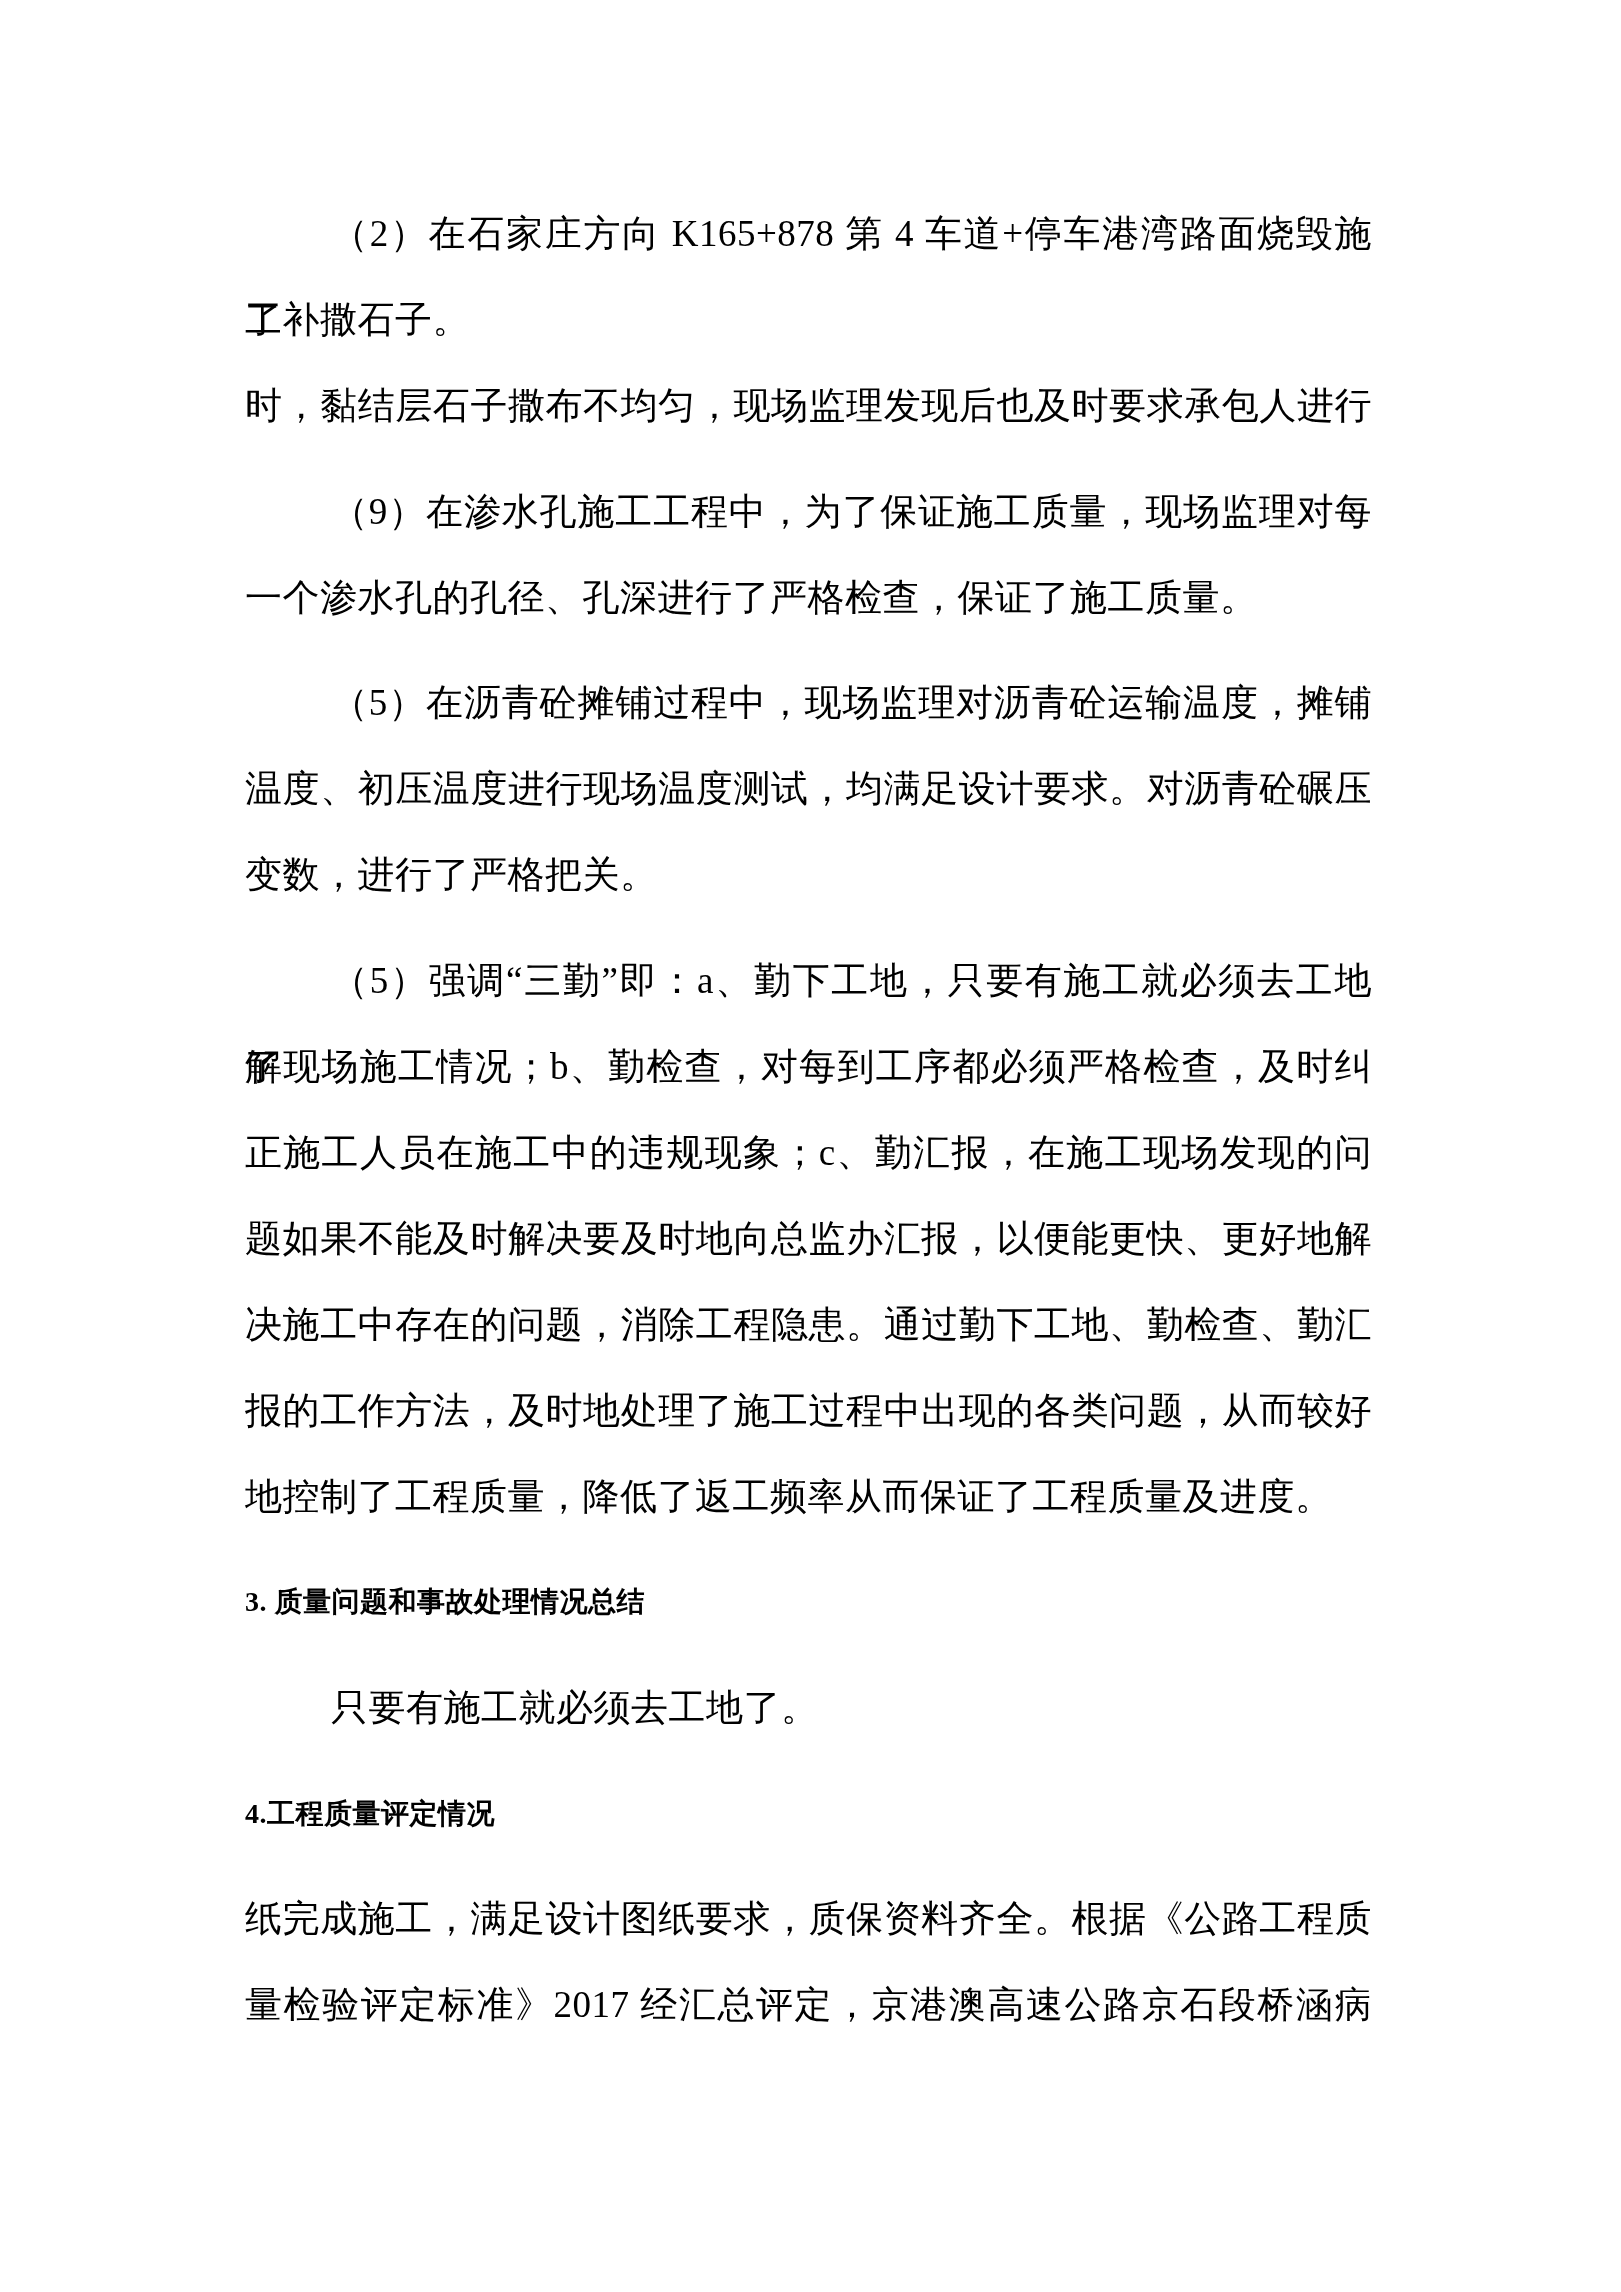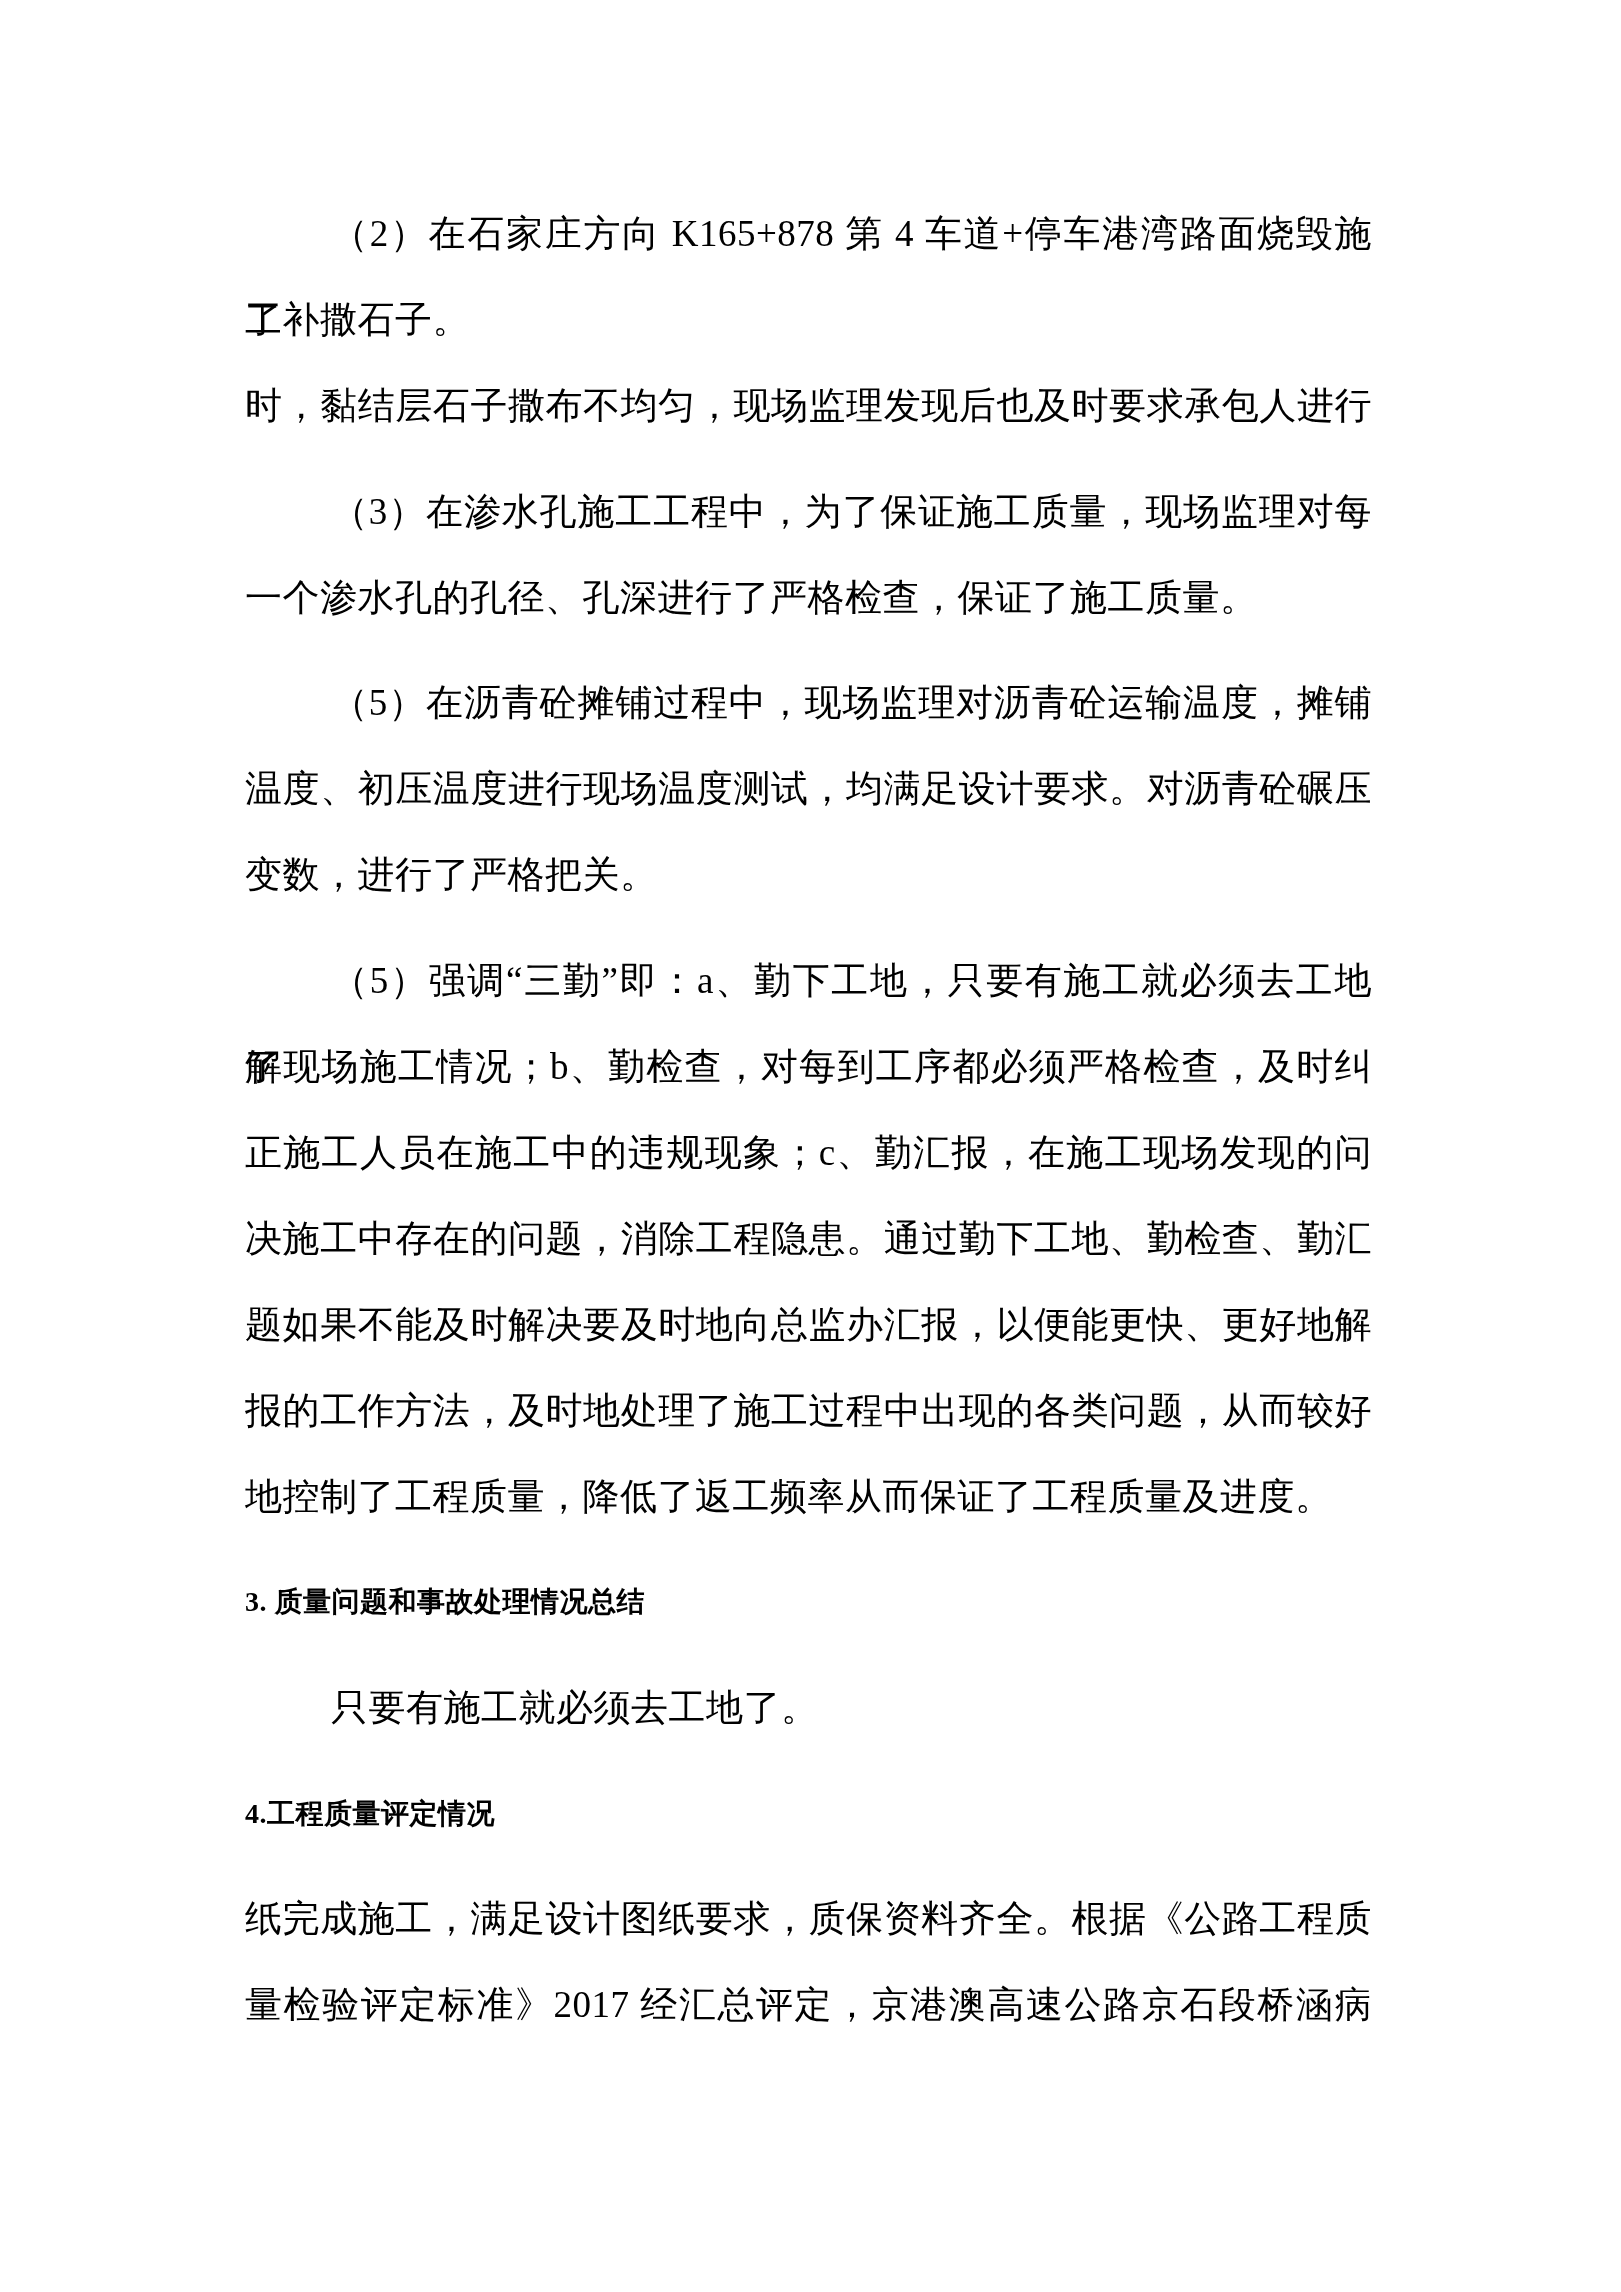--- a/index.html
+++ b/index.html
@@ -50,34 +50,34 @@
 <body>
 
 <div class="page" style="background: rgb(255, 255, 255);">
   <div class="content" style="color: rgb(0, 0, 0);">
       <div class="block body">
         <div class="line justify indent">（2）在石家庄方向 K165+878 第 4 车道+停车港湾路面烧毁施工</div>
         <div class="line">了补撒石子。</div>
         <div class="line justify">时，黏结层石子撒布不均匀，现场监理发现后也及时要求承包人进行</div>
       </div>
       <div class="block body">
-        <div class="line justify indent">（3）在渗水孔施工工程中，为了保证施工质量，现场监理对每</div>
+        <div class="line justify indent">（9）在渗水孔施工工程中，为了保证施工质量，现场监理对每</div>
         <div class="line">一个渗水孔的孔径、孔深进行了严格检查，保证了施工质量。</div>
       </div>
       <div class="block body">
         <div class="line justify indent">（5）在沥青砼摊铺过程中，现场监理对沥青砼运输温度，摊铺</div>
         <div class="line justify">温度、初压温度进行现场温度测试，均满足设计要求。对沥青砼碾压</div>
         <div class="line">变数，进行了严格把关。</div>
       </div>
       <div class="block body">
         <div class="line justify indent">（5）强调“三勤”即：a、勤下工地，只要有施工就必须去工地了</div>
         <div class="line justify">解现场施工情况；b、勤检查，对每到工序都必须严格检查，及时纠</div>
         <div class="line justify">正施工人员在施工中的违规现象；c、勤汇报，在施工现场发现的问</div>
+        <div class="line justify">题如果不能及时解决要及时地向总监办汇报，以便能更快、更好地解</div>
         <div class="line justify">决施工中存在的问题，消除工程隐患。通过勤下工地、勤检查、勤汇</div>
-        <div class="line justify">题如果不能及时解决要及时地向总监办汇报，以便能更快、更好地解</div>
         <div class="line justify">报的工作方法，及时地处理了施工过程中出现的各类问题，从而较好</div>
         <div class="line">地控制了工程质量，降低了返工频率从而保证了工程质量及进度。</div>
       </div>
       <div class="block heading">
         <div class="line">3. 质量问题和事故处理情况总结</div>
       </div>
       <div class="block body">
         <div class="line indent">只要有施工就必须去工地了。</div>
       </div>
       <div class="block heading">

